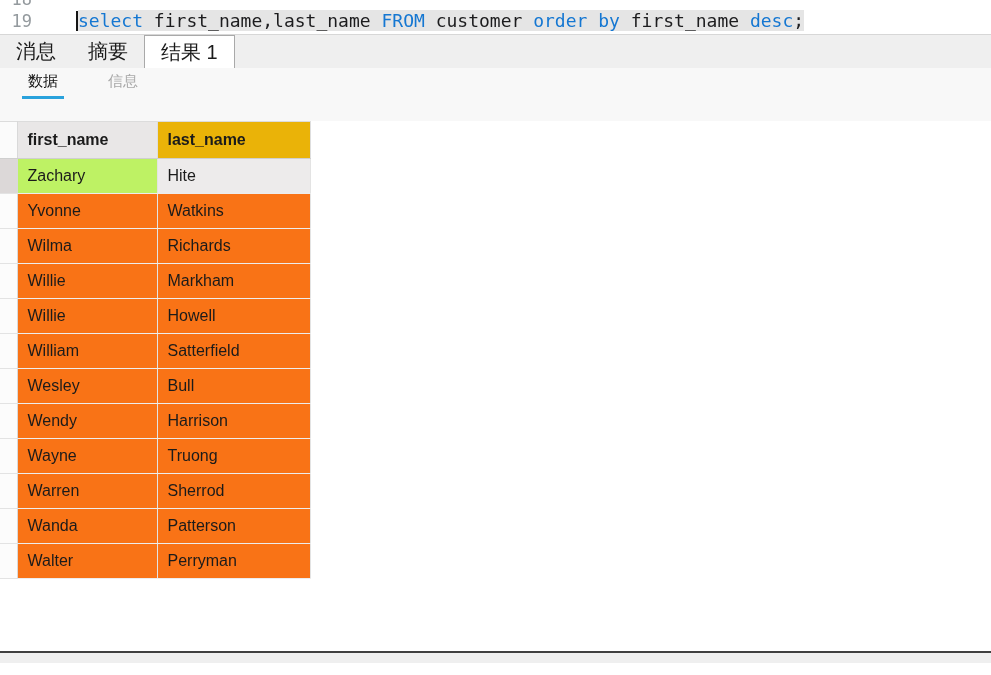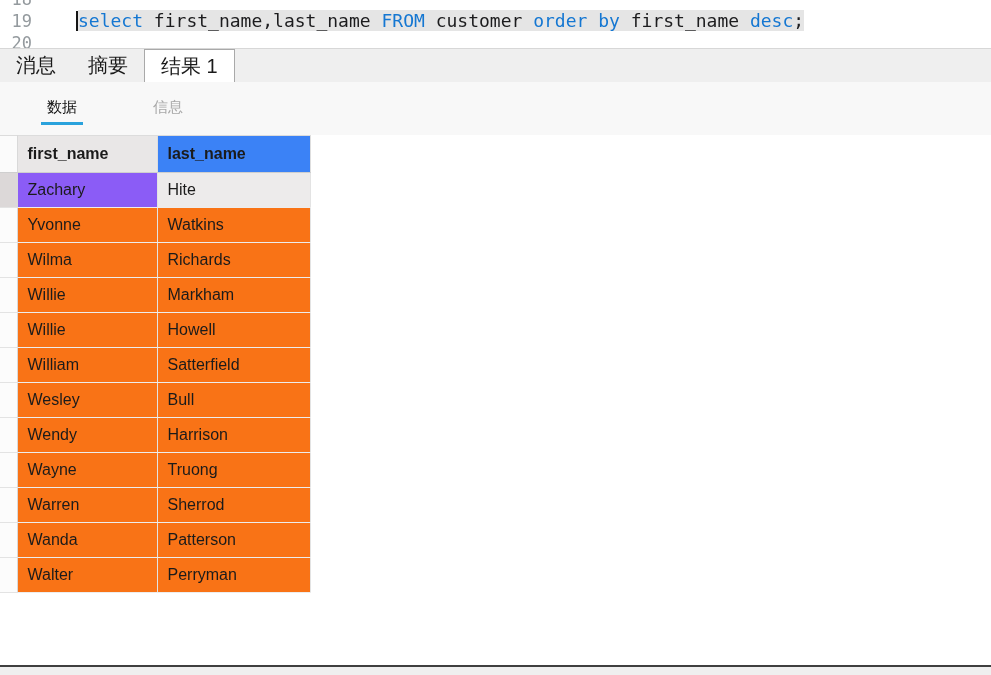--- a/index.html
+++ b/index.html
@@ -1,64 +1,64 @@
 <!DOCTYPE html>
 <html><head>
 <meta charset="utf-8">
 <style>
   * { margin:0; padding:0; box-sizing:border-box; }
   html,body { width:991px; height:675px; overflow:hidden; background:#fff;
               font-family:"Liberation Sans", sans-serif; }
 
   
-  .editor { height:48px; background:#fff; overflow:hidden; position:relative; }
+  .editor { height:34px; background:#fff; overflow:hidden; position:relative; }
   .editor-inner { margin-top:-12px; }
   .code-line { display:flex; font-family:"DejaVu Sans Mono", monospace;
                font-size:18px; line-height:22px; white-space:pre; }
   .gutter { width:32px; flex-shrink:0; text-align:right; color:#949a9e;
             font-size:17px; }
   .code-content { padding-left:44px; }
   .caret { display:inline-block; width:0; border-left:2px solid #151515;
            height:20px; vertical-align:text-bottom; }
   .selection { background:#e5e5e5; }
   .kw { color:#1577d2; }
   .pl { color:#1c1c1e; }
 
   
   .tabstrip { height:34px; background:#efefef; border-top:1px solid #d7d7d7;
               display:flex; align-items:stretch; }
   .tab { padding:0 16px; display:flex; align-items:center; font-size:20px;
          color:#1a1a1a; cursor:default; }
   .tab.active { background:#fff; border:1px solid #a9a9a9; border-bottom:none; }
 
   
-  .subpanel { height:53px; background:#f8f8f8; display:flex; align-items:flex-end;
-              padding:0 0 10px 41px; gap:64px; }
+  .subpanel { height:53px; background:#f8f8f8; display:flex; align-items:flex-start;
+              padding:0 0 10px 22px; gap:38px; }
   .subtab { font-size:15px; padding:4px 6px 5px; color:#111; }
   .subtab.active { border-bottom:3px solid #2aa2dc; }
   .subtab.inactive { color:#a8a8a8; border-bottom:3px solid transparent; }
 
   
   .grid-area { height:530px; background:#fff; }
   table { border-collapse:collapse; table-layout:fixed; font-size:16px; color:#1b1b1b; }
   th, td { overflow:hidden; white-space:nowrap; text-align:left; }
-  th { font-weight:bold; height:37px; padding:0 0 0 10px; background:#3b82f6;
+  th { font-weight:bold; height:37px; padding:0 0 0 10px; background:#eab308;
        border-top:1px solid #dcdcdc; border-bottom:1px solid #cfcfcf;
        border-right:1px solid #dedede; }
   th.corner { width:17px; padding:0; background:#fbfbfb;
               border-right:1px solid #d9d9d9; }
   th.hl { background:#e9e7e7; }
   th.col-first { width:140px; }
   th.col-last { width:153px; }
   td { height:35px; padding:0 0 0 10px; background:#f97316;
        border-bottom:1px solid #ededed; border-right:1px solid #e3e3e3; }
   td.rowhead { width:17px; padding:0; background:#fcfcfc;
                border-right:1px solid #d9d9d9; border-bottom:1px solid #e3e3e3; }
   tr.selected td { background:#edebeb; }
-  tr.selected td.selcell { background:#8b5cf6; }
+  tr.selected td.selcell { background:#bef264; }
   tr.selected td.rowhead { background:#dcd8d8; }
 
   
   .divider { height:2px; background:#3f3f3f; }
   .bottom-strip { height:10px; background:#efefef; }
 </style>
 </head>
 <body>
 
 <div class="editor">

